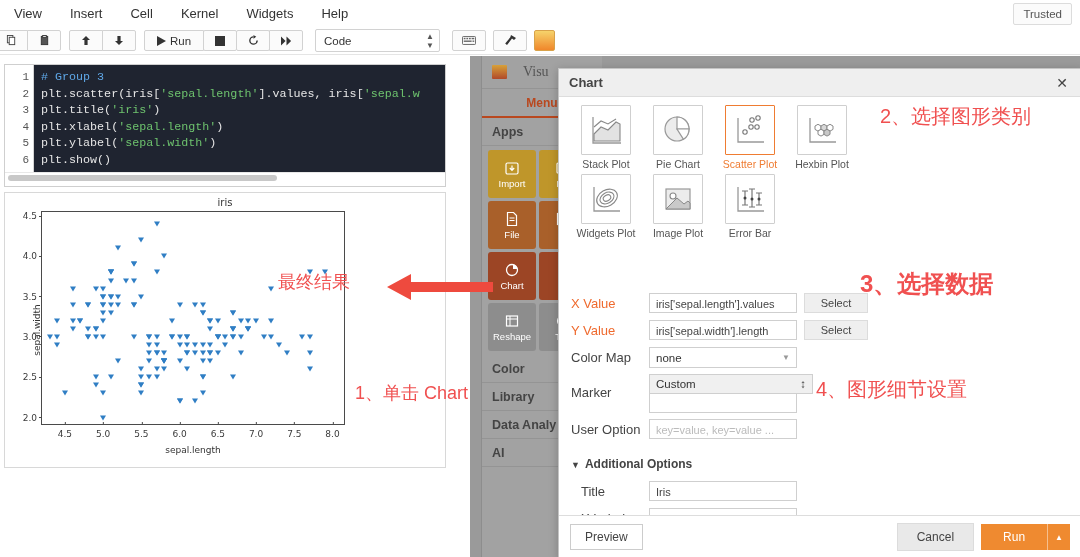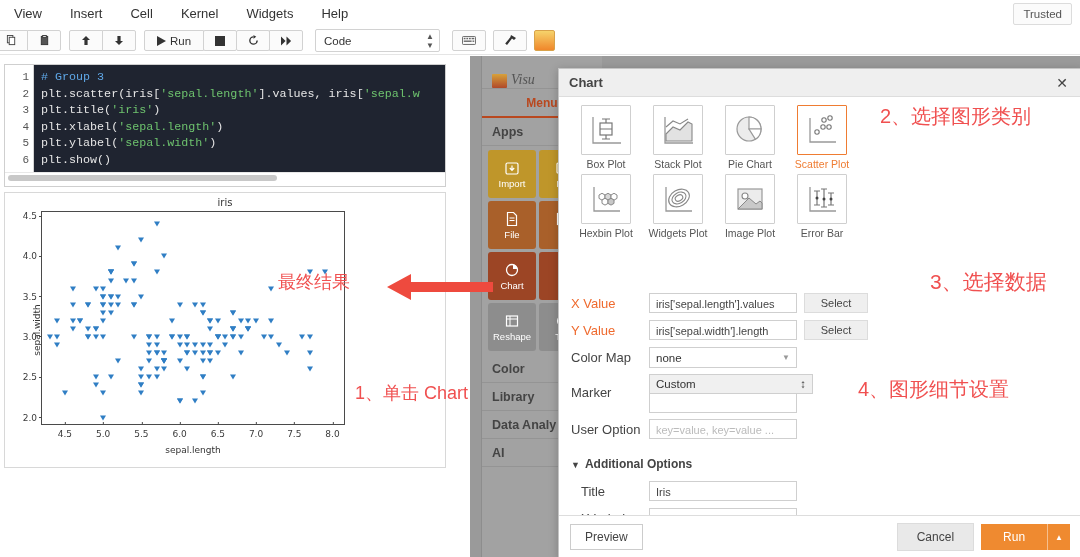--- a/index.html
+++ b/index.html
@@ -128,23 +128,22 @@
   
   #vp{
     position:absolute;left:470px;top:56px;width:610px;height:501px;
     background:#9a9a9a;overflow:hidden;
   }
   .vp-inner{
     position:absolute;left:11px;top:0;width:120px;height:501px;background:#a2a2a2;
     border-left:1px solid #8d8d8d;
   }
   .vp-logo{
-    height:32px;display:flex;align-items:flex-end;padding-left:10px;gap:4px;
+    height:32px;display:flex;align-items:center;padding-left:10px;gap:16px;
     border-bottom:1px solid #949494;
-    font-style:italic;
   }
   .vp-logo-mark{
     width:15px;height:14px;border-radius:1px;
     background:linear-gradient(#d7a13a,#b0492a);
   }
   .vp-logo-text{font-family:"Liberation Serif","DejaVu Serif",serif;font-size:14px;color:#555;}
   .vp-tab{
     height:27px;display:flex;align-items:center;justify-content:center;
     font-size:12px;font-weight:bold;color:#b9481f;border-bottom:2px solid #b9481f;
   }
@@ -643,31 +642,20 @@
     <div class="dlg-title">Chart</div>
     <div class="dlg-close">✕</div>
   </div>
 
   <div class="dlg-body">
     <div class="type-grid" id="typegrid">
         <div class="type-cell">
           <div class="type-box">
             <svg width="40" height="40" viewBox="0 0 40 40">
               <path d="M7 7 V33 H35" fill="none" stroke="#999" stroke-width="1.3"></path>
-              <path d="M20 9 V13 M20 25 V29" stroke="#777" stroke-width="1.2"></path>
-              <rect x="14" y="13" width="12" height="12" fill="#fff" stroke="#777" stroke-width="1.2"></rect>
-              <path d="M14 19 H26 M16 9 H24 M16 29 H24" stroke="#777" stroke-width="1.2"></path>
-            </svg>
-          </div>
-          <div class="type-label">Box Plot</div>
-        </div>
-        <div class="type-cell">
-          <div class="type-box">
-            <svg width="40" height="40" viewBox="0 0 40 40">
-              <path d="M7 7 V33 H35" fill="none" stroke="#999" stroke-width="1.3"></path>
               <path d="M8 24 L15 17 L22 20 L30 12 L34 14 V31 H8 Z" fill="#e2e2e2" stroke="#888" stroke-width="1.1"></path>
               <path d="M8 17 L15 11 L22 14 L30 9" fill="none" stroke="#888" stroke-width="1.1"></path>
             </svg>
           </div>
           <div class="type-label">Stack Plot</div>
         </div>
         <div class="type-cell">
           <div class="type-box">
             <svg width="40" height="40" viewBox="0 0 40 40">
               <circle cx="19" cy="19" r="12" fill="#ececec" stroke="#999" stroke-width="1.2"></circle>
@@ -806,14 +794,14 @@
     </div>
   </div>
 </div>
 
 <svg class="arrow" style="left:385px;top:270px;" width="110" height="34" viewBox="0 0 110 34">
   <path d="M2 17 L26 4 L26 12 L108 12 L108 22 L26 22 L26 30 Z" fill="#ee4a3e"></path>
 </svg>
 <div class="ann" style="left:278px;top:270px;">最终结果</div>
 <div class="ann" style="left:355px;top:381px;">1、单击 Chart</div>
 <div class="ann" style="left:880px;top:103px;font-size:20px;">2、选择图形类别</div>
-<div class="ann" style="left:930px;top:268px;font-size:21px;">3、选择数据</div>
-<div class="ann" style="left:858px;top:376px;font-size:20px;">4、图形细节设置</div>
+<div class="ann" style="left:860px;top:268px;font-size:24px;font-weight:bold;">3、选择数据</div>
+<div class="ann" style="left:816px;top:376px;font-size:20px;">4、图形细节设置</div>
 
 </body></html>

